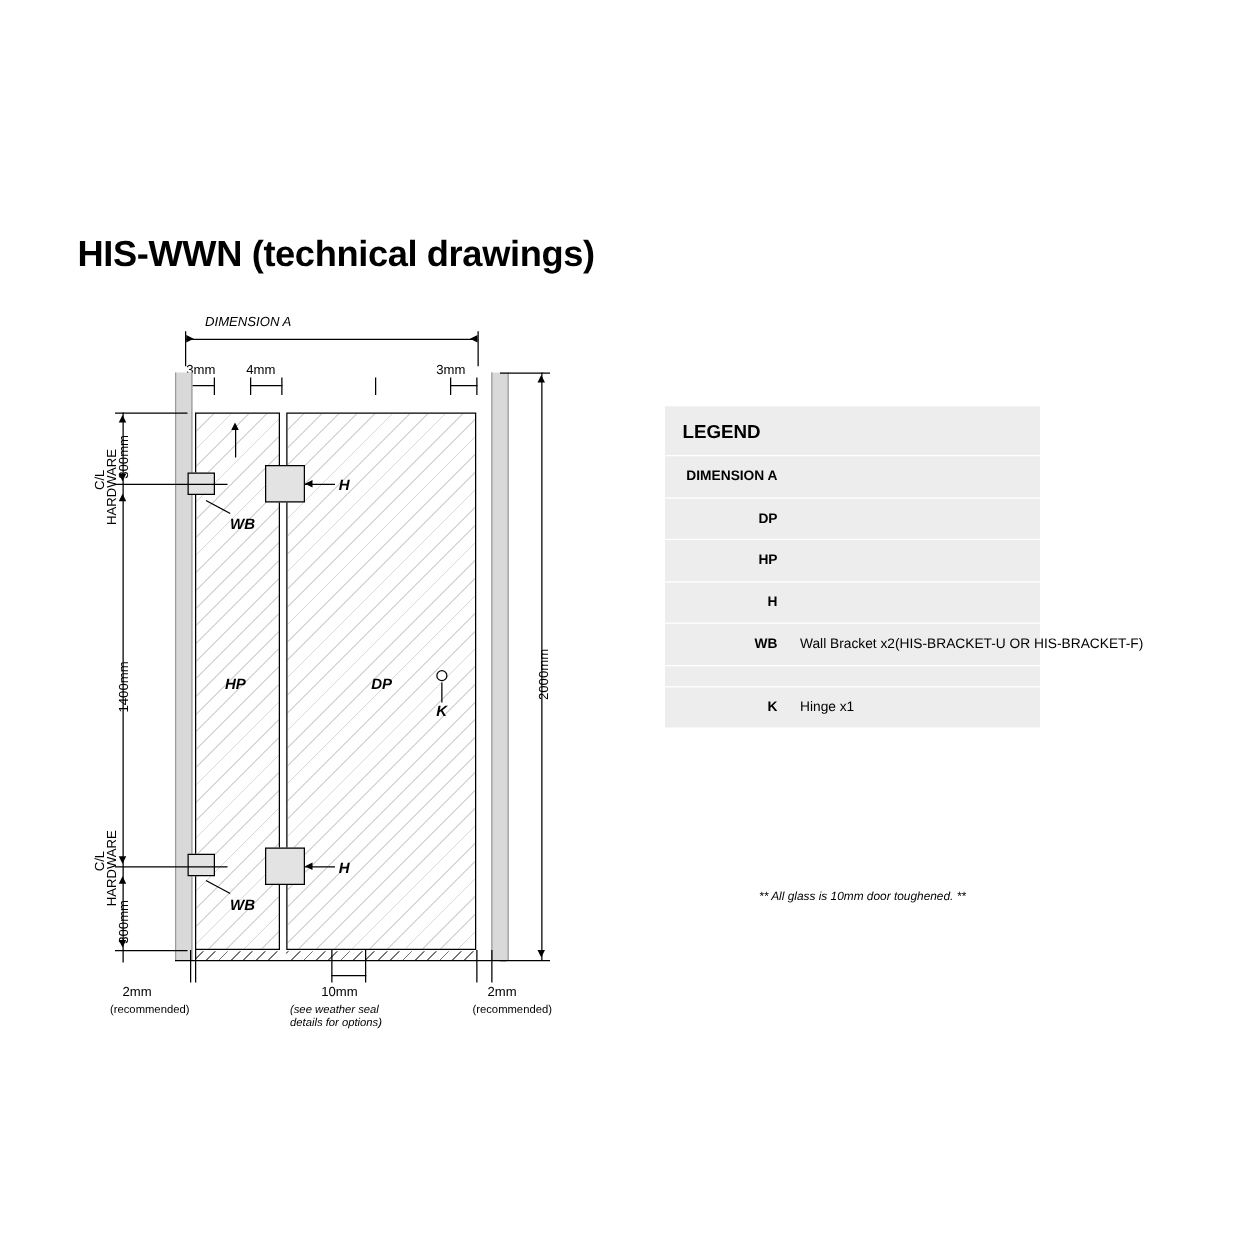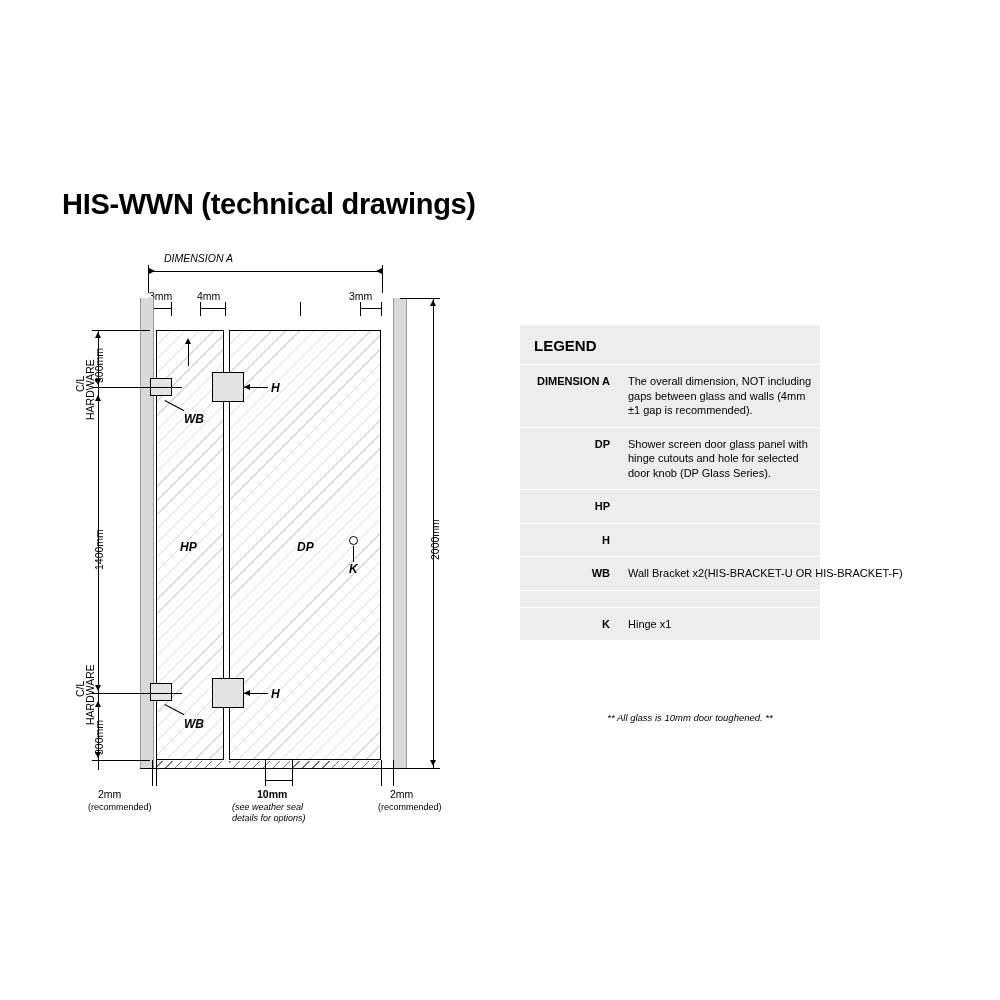--- a/index.html
+++ b/index.html
@@ -131,21 +131,21 @@
         rgba(0,0,0,0) 0px,
         rgba(0,0,0,0) 6px,
         rgba(0,0,0,0.55) 6px,
         rgba(0,0,0,0.55) 7px
       );
   }
 
   
   #legend {
     position: absolute;
-    left: 520px;
+    left: 532px;
     top: 325px;
     width: 300px;
     background: #ededed;
     font-size: 11px;
   }
   #legend .legend-title {
     font-size: 15px;
     font-weight: bold;
     padding: 12px 14px 10px 14px;
     border-bottom: 1px solid #ffffff;
@@ -293,38 +293,36 @@
   <div class="ln vline" style="left:96px; top:520px; height:26px;"></div>
   <div class="ln vline" style="left:205px; top:520px; height:26px;"></div>
   <div class="ln vline" style="left:232px; top:520px; height:26px;"></div>
   <div class="ln hline" style="left:205px; top:540px; width:28px;"></div>
   <div class="ln vline" style="left:321px; top:520px; height:26px;"></div>
   <div class="ln vline" style="left:333px; top:520px; height:26px;"></div>
 
   <div class="lbl" style="left:38px; top:548px;">2mm</div>
   <div class="lbl small" style="left:28px; top:562px;">(recommended)</div>
 
-  <div class="lbl" style="left:197px; top:548px;font-weight:bold;">10mm</div>
+  <div class="lbl" style="left:197px; top:548px;">10mm</div>
   <div class="lbl small italic" style="left:172px; top:562px; line-height:1.25;">(see weather seal<br>details for options)</div>
 
   <div class="lbl" style="left:330px; top:548px;">2mm</div>
   <div class="lbl small" style="left:318px; top:562px;">(recommended)</div>
 
 </div>
 
 <div id="legend">
   <div class="legend-title">LEGEND</div>
 
   <div class="row">
     <div class="key">DIMENSION A</div>
-    <div class="val">The overall dimension, NOT including gaps between glass and walls (4mm ±1 gap is recommended).</div>
   </div>
   <div class="row">
     <div class="key">DP</div>
-    <div class="val">Shower screen door glass panel with hinge cutouts and hole for selected door knob (DP Glass Series).</div>
   </div>
   <div class="row">
     <div class="key">HP</div>
   </div>
   <div class="row">
     <div class="key">H</div>
   </div>
   <div class="row">
     <div class="key">WB</div>
     <div class="val wide">Wall Bracket x2(HIS-BRACKET-U OR HIS-BRACKET-F)</div>

